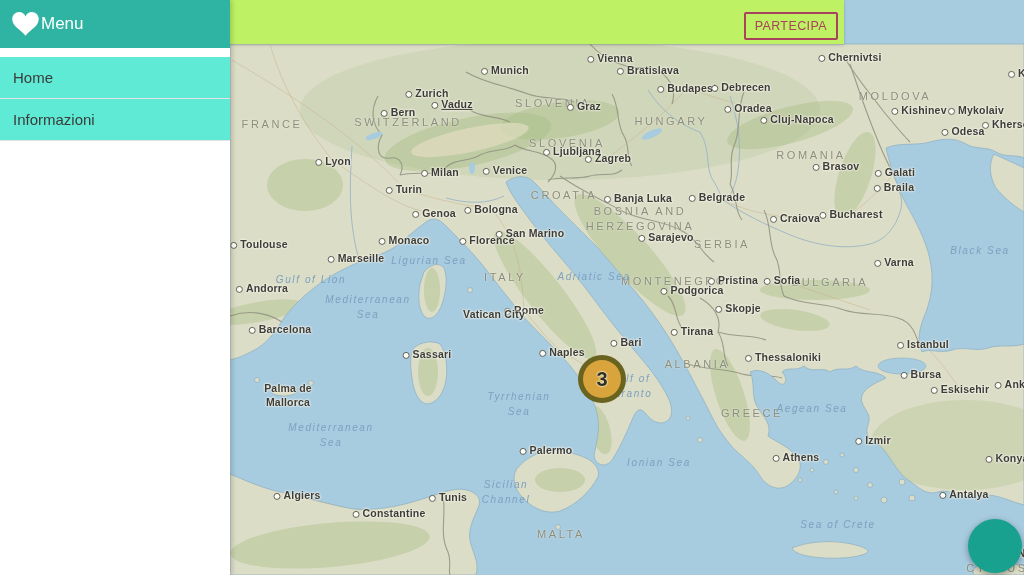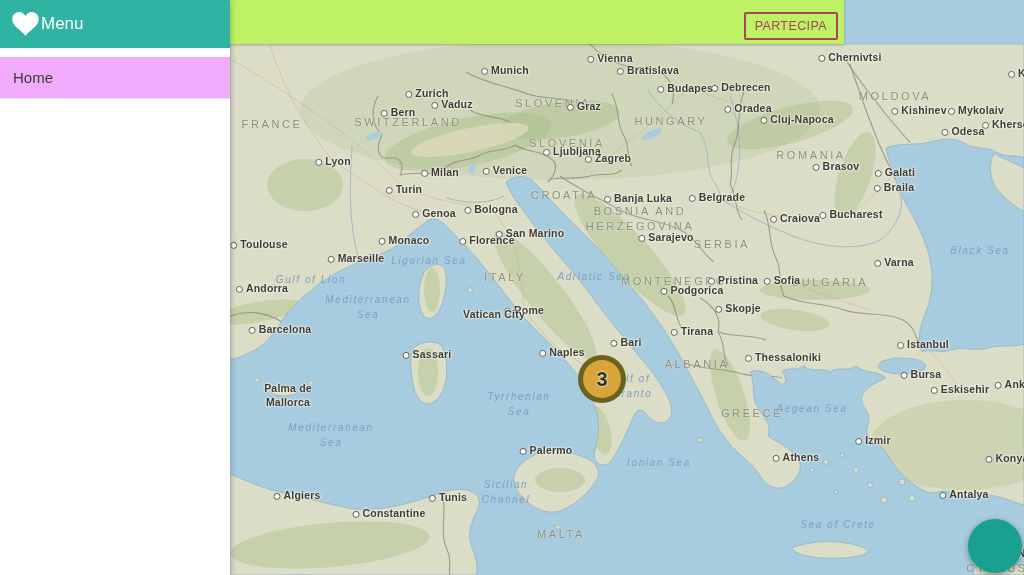--- a/index.html
+++ b/index.html
@@ -64,21 +64,21 @@
     z-index:20;box-shadow:2px 0 5px rgba(0,0,0,.18);
   }
   .sidebar-header{
     height:48px;background:#2fb3a2;display:flex;align-items:center;
     padding:0 12px;gap:2px;
   }
   .sidebar-header .title{font-size:17px;font-weight:500;color:#fff;}
   #menu{padding-top:9px;}
   .menu-item{
     height:41px;line-height:41px;padding-left:13px;font-size:15px;color:#3b3b3b;
-    border-bottom:1px solid #e3e3e3;cursor:pointer;background:#f0abfc;
+    border-bottom:1px solid #e3e3e3;cursor:pointer;background:#5eead4;
   }
 </style>
 </head>
 <body>
 
 <div id="app">
 
   <div class="map">
     <svg viewBox="0 0 1024 575" aria-hidden="true">
       <defs>
@@ -282,21 +282,21 @@
         <div class="map-label lbl-sea" style="left: 980px; top: 250px;">Black Sea</div>
         <div class="map-label lbl-city" style="left: 505px; top: 70px;"><span class="dot"></span>Munich</div>
         <div class="map-label lbl-city" style="left: 610px; top: 58px;"><span class="dot"></span>Vienna</div>
         <div class="map-label lbl-city" style="left: 648px; top: 70px;"><span class="dot"></span>Bratislava</div>
         <div class="map-label lbl-city" style="left: 687px; top: 88px;"><span class="dot"></span>Budapest</div>
         <div class="map-label lbl-city" style="left: 741px; top: 87px;"><span class="dot"></span>Debrecen</div>
         <div class="map-label lbl-city" style="left: 748px; top: 108px;"><span class="dot"></span>Oradea</div>
         <div class="map-label lbl-city" style="left: 584px; top: 106px;"><span class="dot"></span>Graz</div>
         <div class="map-label lbl-city" style="left: 427px; top: 93px;"><span class="dot"></span>Zurich</div>
         <div class="map-label lbl-city" style="left: 398px; top: 112px;"><span class="dot"></span>Bern</div>
-        <div class="map-label lbl-city" style="left: 452px; top: 104px;"><span class="dot"></span>Vaduz</div>
+        <div class="map-label lbl-city" style="left: 452px; top: 104px; text-decoration: underline;"><span class="dot"></span>Vaduz</div>
         <div class="map-label lbl-city" style="left: 333px; top: 161px;"><span class="dot"></span>Lyon</div>
         <div class="map-label lbl-city" style="left: 440px; top: 172px;"><span class="dot"></span>Milan</div>
         <div class="map-label lbl-city" style="left: 404px; top: 189px;"><span class="dot"></span>Turin</div>
         <div class="map-label lbl-city" style="left: 434px; top: 213px;"><span class="dot"></span>Genoa</div>
         <div class="map-label lbl-city" style="left: 491px; top: 209px;"><span class="dot"></span>Bologna</div>
         <div class="map-label lbl-city" style="left: 505px; top: 170px;"><span class="dot"></span>Venice</div>
         <div class="map-label lbl-city" style="left: 487px; top: 240px;"><span class="dot"></span>Florence</div>
         <div class="map-label lbl-city" style="left: 530px; top: 233px;"><span class="dot"></span>San Marino</div>
         <div class="map-label lbl-city" style="left: 572px; top: 151px;"><span class="dot"></span>Ljubljana</div>
         <div class="map-label lbl-city" style="left: 608px; top: 158px;"><span class="dot"></span>Zagreb</div>
@@ -369,16 +369,17 @@
   <aside class="sidebar">
     <div class="sidebar-header">
       <svg width="27" height="24" viewBox="0 0 32 29">
         <path fill="#ffffff" d="M23.6,0c-3.4,0-6.4,2.2-7.6,5.3C14.7,2.2,11.8,0,8.4,0C3.8,0,0,3.8,0,8.4
           c0,9.2,9.1,11.6,16,20.3c6.9-8.6,16-11.1,16-20.3C32,3.8,28.2,0,23.6,0z"></path>
       </svg>
       <span class="title">Menu</span>
     </div>
     <nav id="menu">
         <div class="menu-item">Home</div>
+        <div class="menu-item">Informazioni</div>
       </nav>
   </aside>
 
 </div>
 
 </body></html>

